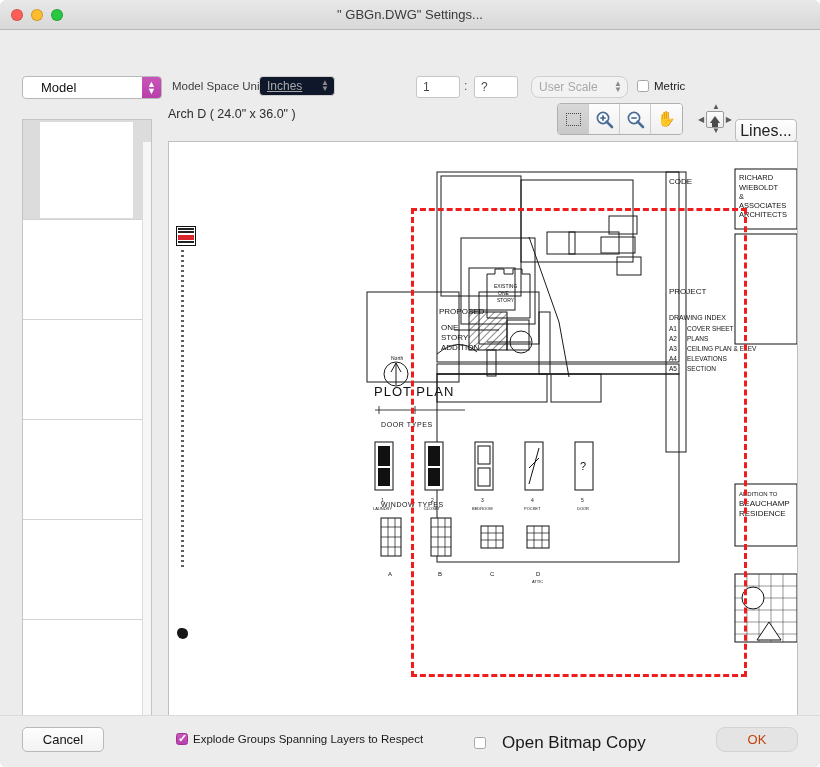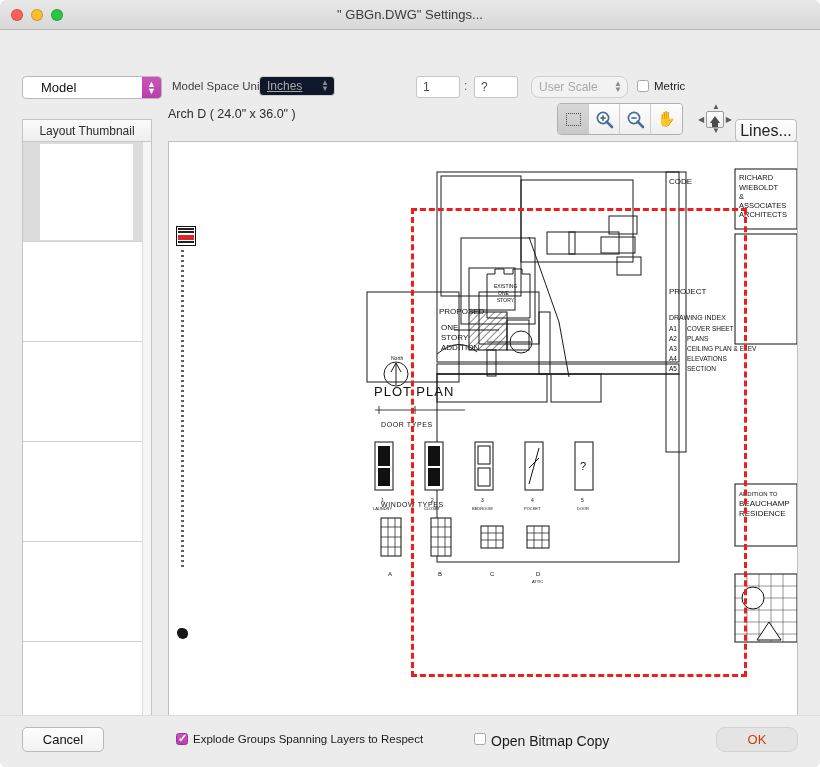--- a/index.html
+++ b/index.html
@@ -372,22 +372,22 @@
     left: 176px; top: 17px;
     display: flex; align-items: center; gap: 5px;
     font-size: 11.5px; color: #1a1a1a;
     width: 248px;
     overflow: hidden;
     white-space: nowrap;
   }
   .bitmap-chk {
     position: absolute;
     left: 474px; top: 17px;
-    display: flex; align-items: flex-start; gap: 5px;
-    font-size: 14px; color: #1a1a1a;
+    display: flex; align-items: center; gap: 16px;
+    font-size: 17px; color: #1a1a1a;
     white-space: nowrap;
   }
 </style>
 </head>
 <body>
 
 <div class="window">
 
   <div class="titlebar">
     <div class="traffic">
@@ -467,21 +467,20 @@
       <span class="arr left">◀</span>
       <span class="arr right">▶</span>
       <span class="origin-box">
         <span class="origin-home"></span>
       </span>
     </div>
 
     <div class="lines-btn">Lines...</div>
 
     <div class="thumb-panel">
-      <div class="thumb-header">Layout Thumbnail</div>
       <div class="thumb-list">
         <div class="thumb-row selected">
             <span class="thumb-page"></span>
           </div>
         <div class="thumb-row"></div>
         <div class="thumb-row"></div>
         <div class="thumb-row"></div>
         <div class="thumb-row"></div>
         <div class="thumb-row"></div>
       </div>

